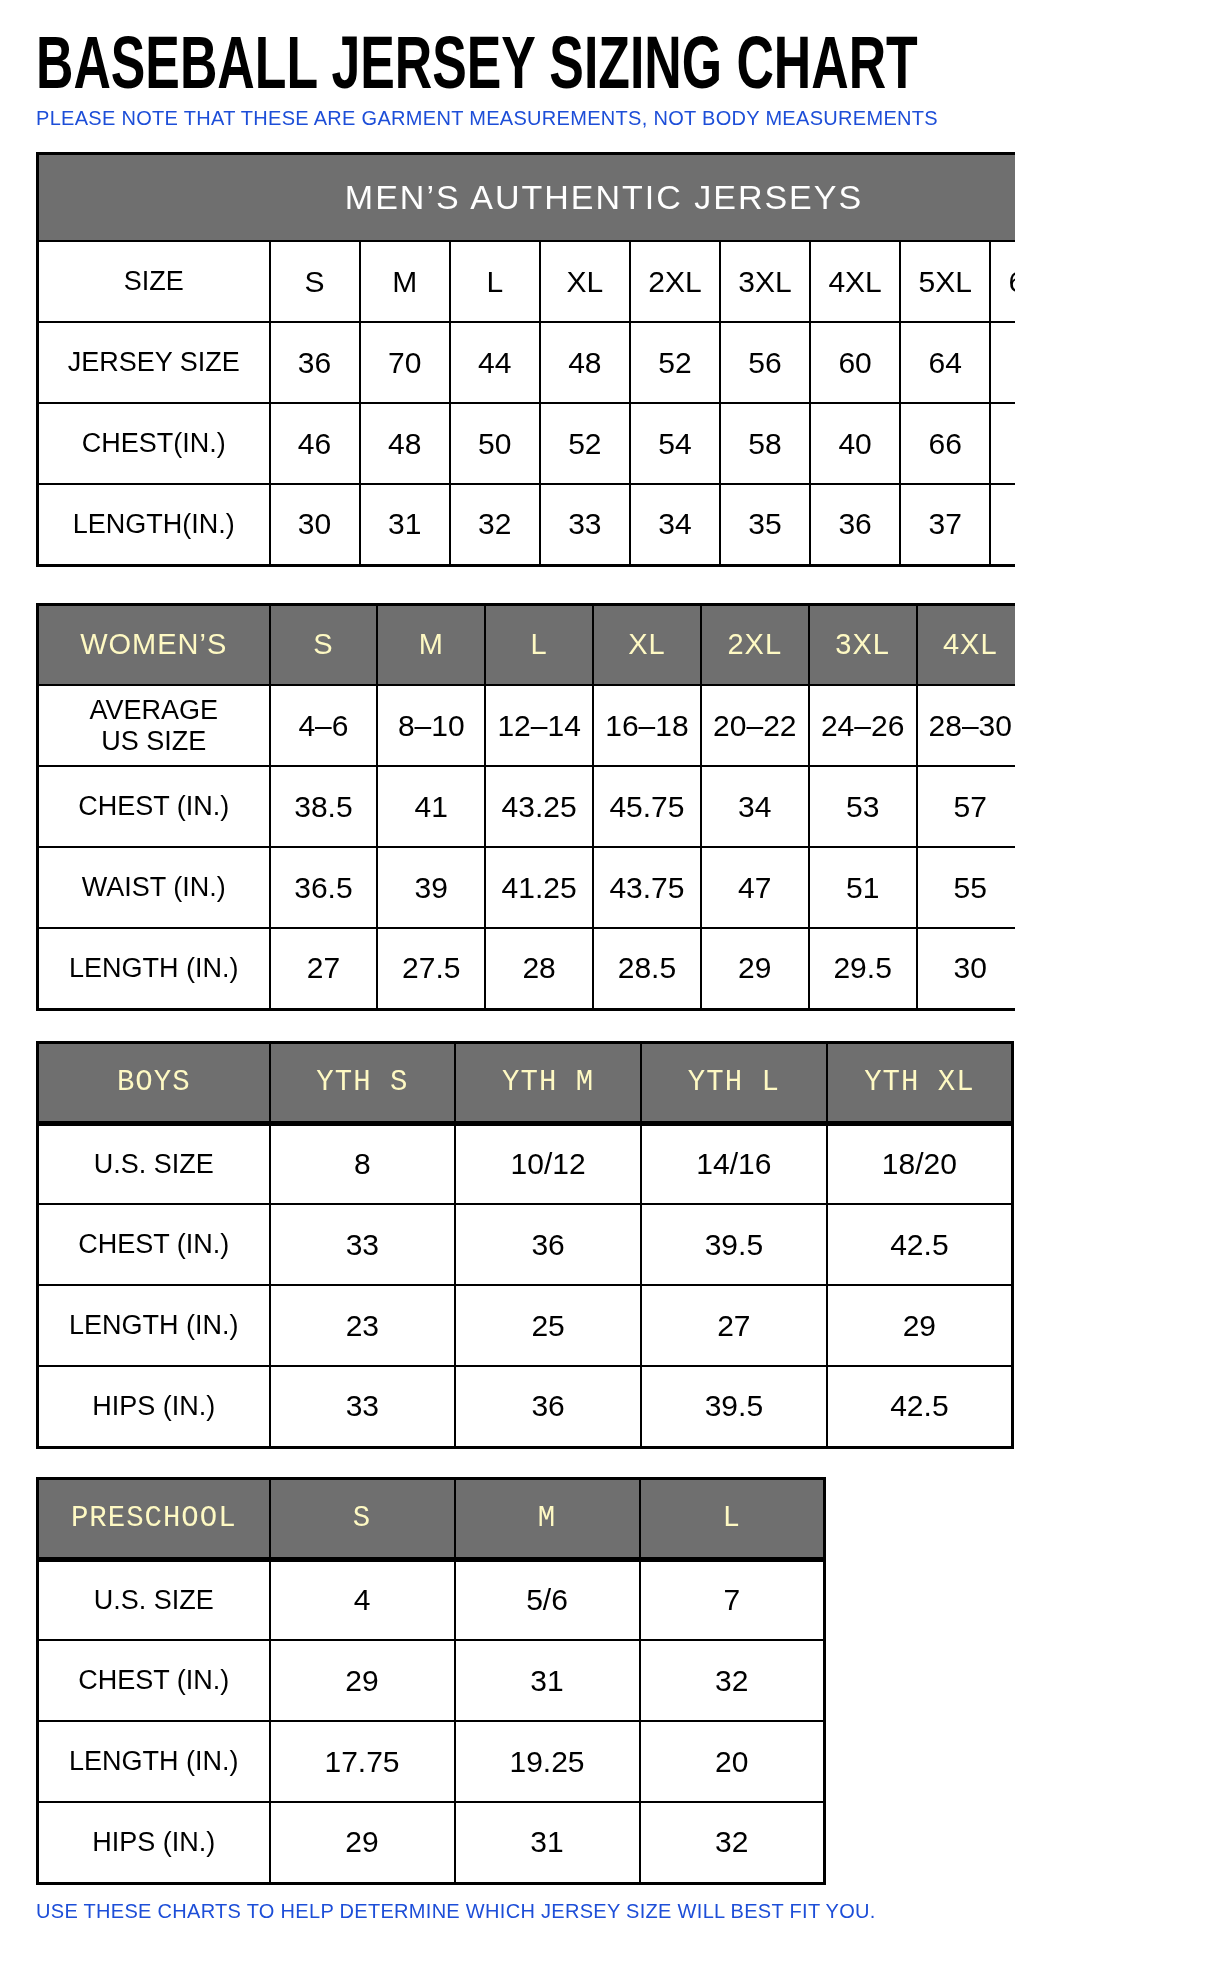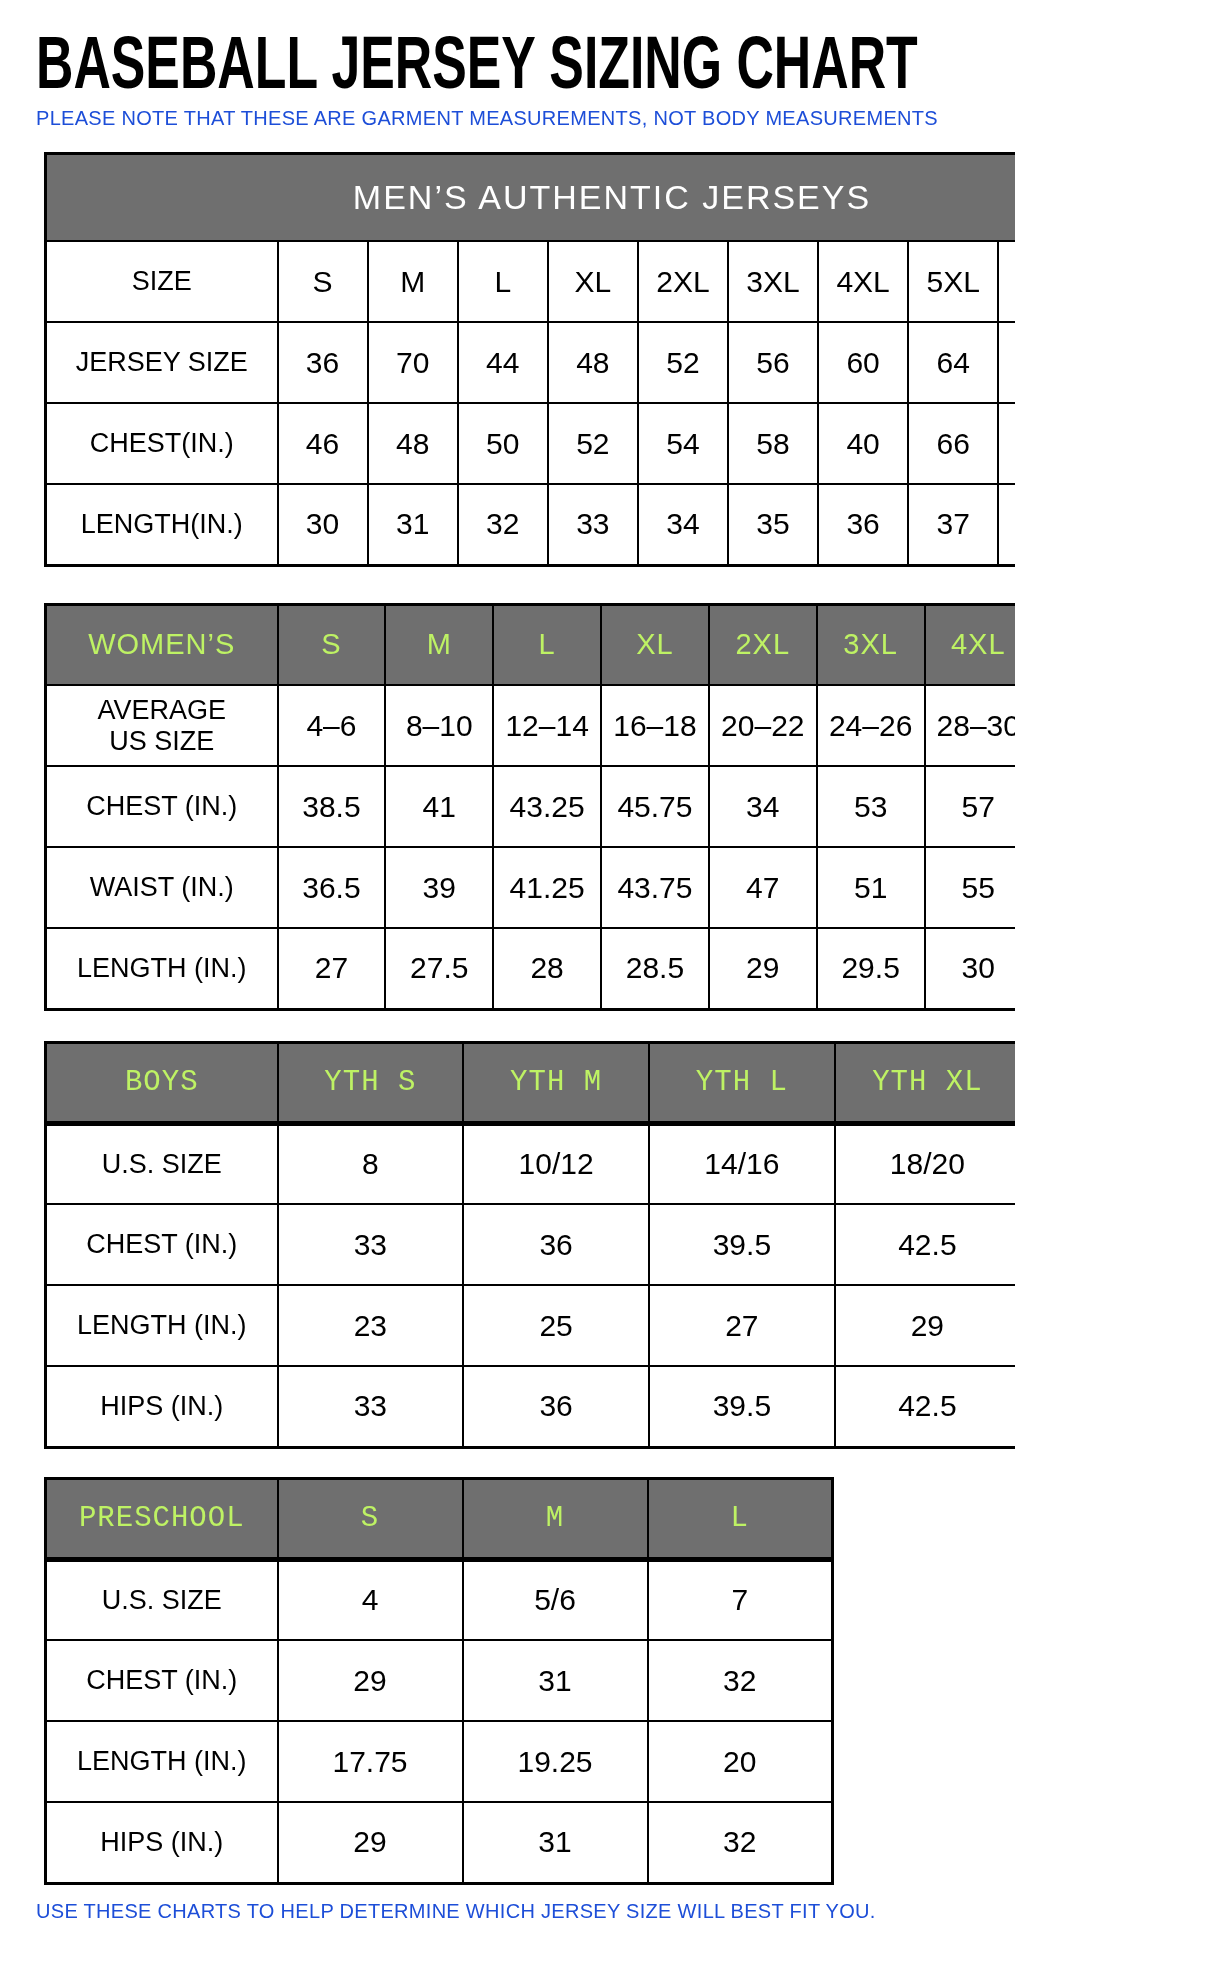--- a/index.html
+++ b/index.html
@@ -35,21 +35,20 @@
     line-height: 1.28;
     letter-spacing: 0.3px;
   }
   .note.top { width: 918px; margin-top: 8px; }
   .note.bottom { margin-top: 14px; white-space: nowrap; }
 
   
   table {
     border-collapse: collapse;
     table-layout: fixed;
-    margin-left: 8px;
     border: 3px solid #000;
     background: #fff;
   }
   td, th {
     border: 2px solid #000;
     text-align: center;
     vertical-align: middle;
     height: 81px;
     font-size: 30px;
     color: #000;
@@ -59,21 +58,21 @@
   }
   tr.banner-row td {
     height: 88px;
     background: #6f6f6f;
     color: #ffffff;
     font-size: 34px;
     letter-spacing: 2px;
   }
   tr.header-row th {
     background: #6f6f6f;
-    color: #bef264;
+    color: #fef9c3;
     font-size: 29px;
     letter-spacing: 1px;
   }
   table[data-thick] tr.header-row th { border-bottom-width: 5px; font-family: Liberation Mono, monospace; }
   td.row-label {
     font-size: 27px;
     white-space: pre-line;
     line-height: 1.15;
   }
 

